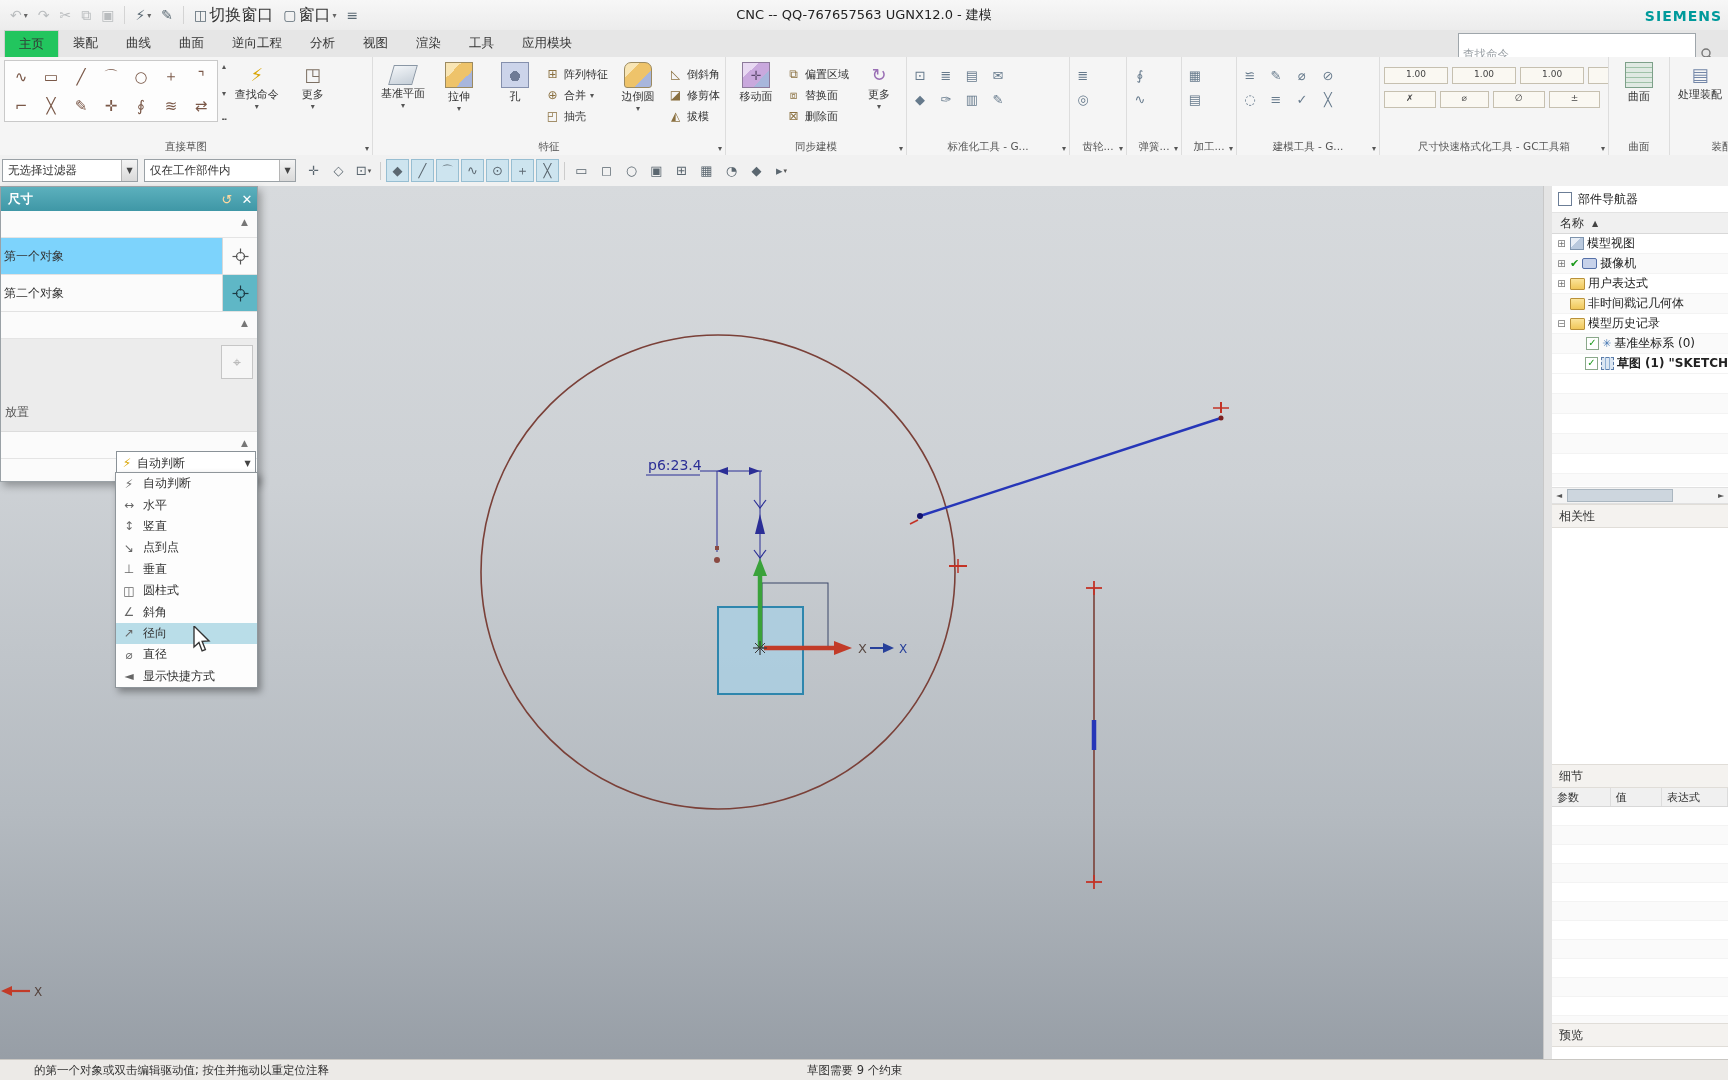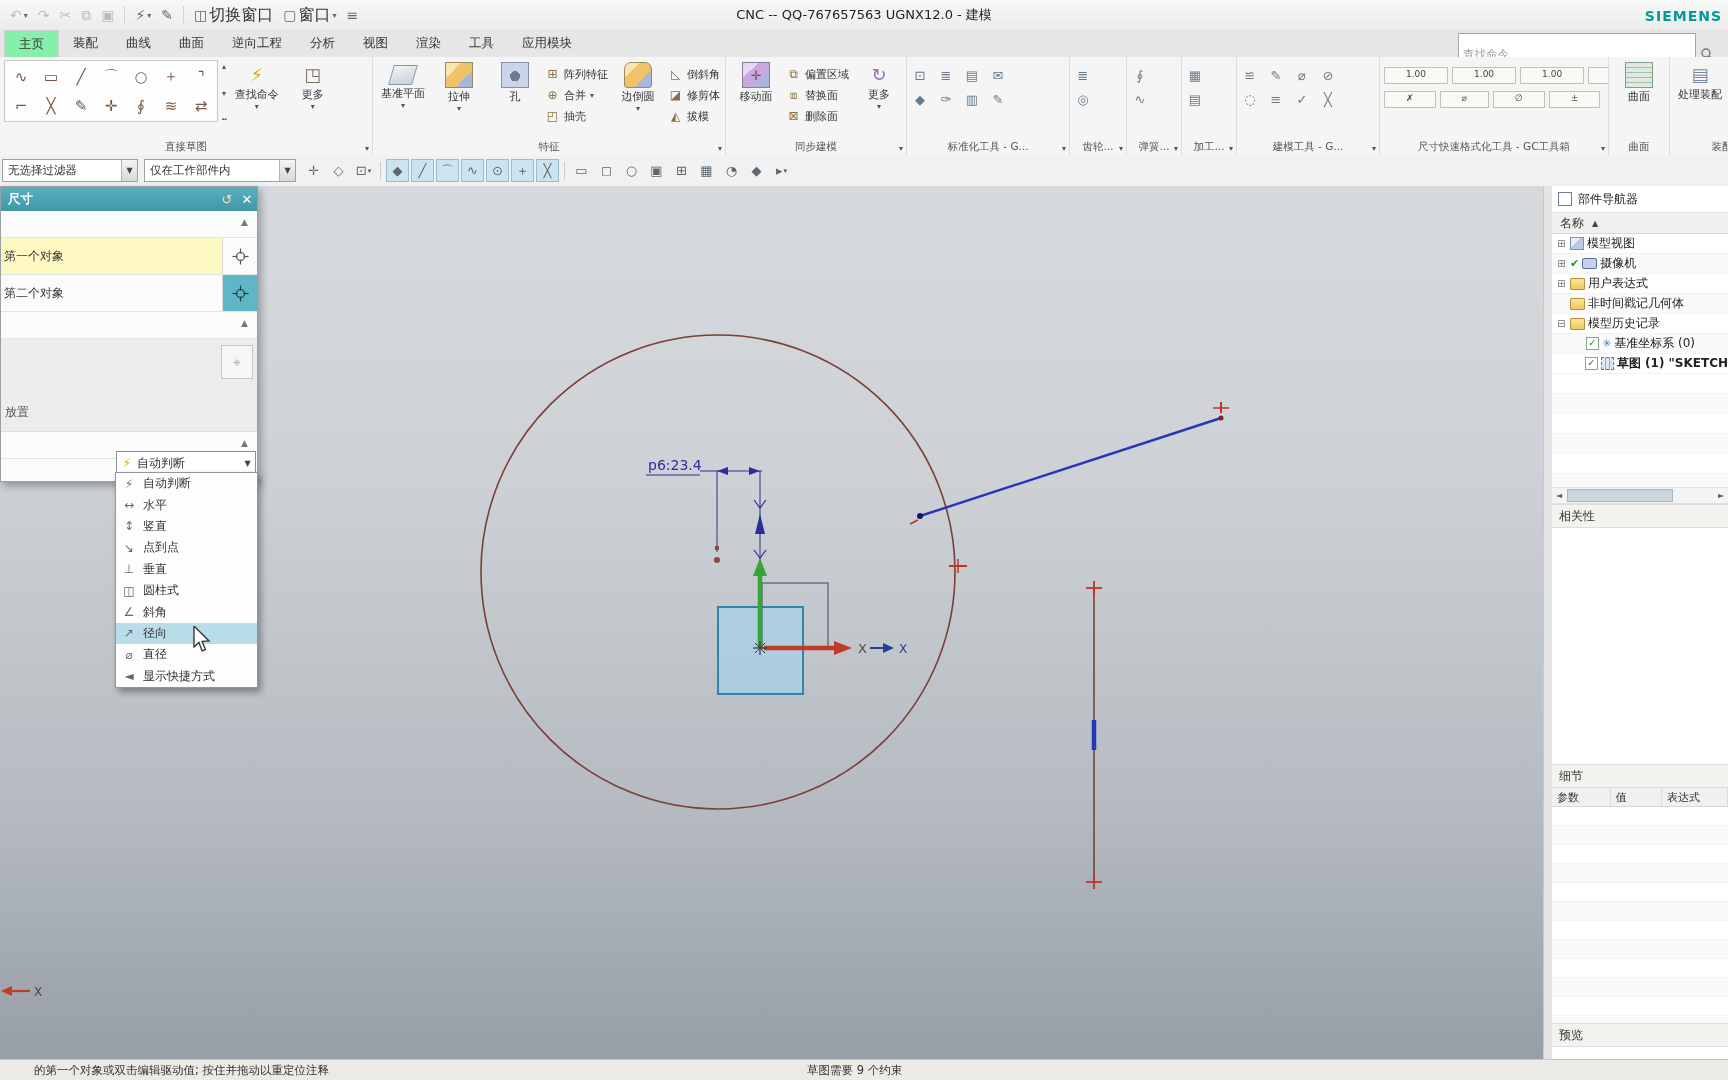--- a/index.html
+++ b/index.html
@@ -13,21 +13,21 @@
   .qa .glyph{font-size:14px;line-height:14px;}
   .qa .qlabel{font-size:16px;color:#333;}
   .qa .caret{font-size:8px;color:#666;}
   .qa-sep{width:1px;height:18px;background:#d4d4d4;margin:0 4px;}
   #win-title{position:absolute;left:0;right:0;top:0;height:30px;display:flex;align-items:center;justify-content:center;pointer-events:none;font-size:13px;color:#222;}
   #brand{position:absolute;right:6px;top:8px;font-weight:bold;font-size:14px;letter-spacing:1px;color:#009a9b;}
   
   #tabsrow{position:absolute;left:0;top:30px;width:1728px;height:27px;background:#e6e6e6;border-bottom:1px solid #d2d2d2;display:flex;align-items:flex-end;}
   #tabs-list{display:flex;height:27px;align-items:stretch;padding-left:4px;}
   .tab{padding:5px 14px 4px 14px;font-size:12.5px;color:#333;white-space:nowrap;}
-  .tab.active{background:#86efac;border:1px solid #cfcfcf;border-bottom:none;}
+  .tab.active{background:#22c55e;border:1px solid #cfcfcf;border-bottom:none;}
   #cmdsearch{position:absolute;right:14px;top:3px;display:flex;align-items:center;}
   #cmdsearch input{width:228px;height:18px;border:1px solid #9fa6ab;font-size:11.5px;padding:11px 4px;color:#444;background:#fff;outline:none;}
   #cmdsearch input::placeholder{color:#9aa0a5;}
   #cmdsearch .mag{margin-left:4px;}
   
   #ribbon{position:absolute;left:0;top:57px;width:1728px;height:98px;background:#f5f5f5;border-bottom:1px solid #d6d6d6;display:flex;}
   .rgroup{position:relative;height:98px;border-right:1px solid #dddddd;flex:none;overflow:hidden;}
   .rgc{display:flex;align-items:flex-start;padding:3px 4px 0 4px;gap:4px;height:80px;}
   .rglabel{position:absolute;left:0;right:0;bottom:1px;height:14px;font-size:10.5px;color:#555;text-align:center;white-space:nowrap;overflow:hidden;}
   .rglabel .caret{position:absolute;right:3px;bottom:1px;font-size:8px;color:#555;}
@@ -76,21 +76,21 @@
   
   #dimdlg{position:absolute;left:0;top:186px;width:256px;height:294px;background:#fbfbfb;border:1px solid #9aa1a6;box-shadow:3px 4px 8px rgba(0,0,0,.3);}
   #dimdlg .dtitle{height:24px;background:linear-gradient(#5cb0bd,#3f97a6);display:flex;align-items:center;color:#fff;font-weight:bold;font-size:12.5px;padding-left:7px;}
   #dimdlg .dtitle .sp{flex:1;}
   #dimdlg .dtitle .tbtn{width:20px;text-align:center;font-size:13px;font-weight:normal;}
   #dimdlg .reset{color:#ffd9a0;}
   .dsec{position:relative;height:26px;border-bottom:1px solid #e4e4e4;}
   .dsec .caret{position:absolute;right:9px;top:6px;font-size:9px;color:#777;}
   .drow{position:relative;height:36px;border-bottom:1px solid #e2e2e2;display:flex;align-items:stretch;}
   .drow .rlabel{flex:1;display:flex;align-items:center;padding-left:3px;font-size:12px;color:#333;border-right:1px solid #d8d8d8;}
-  .drow.hl .rlabel{background:#fef9c3;}
+  .drow.hl .rlabel{background:#7dd3fc;}
   .drow .rbtn{width:34px;display:flex;align-items:center;justify-content:center;}
   .drow .rbtn.on{background:#5fb7c6;}
   #placezone{position:relative;height:92px;background:#ececec;border-bottom:1px solid #dcdcdc;}
   #placezone .pl{position:absolute;left:4px;bottom:10px;font-size:12px;color:#555;}
   #placezone .pbox{position:absolute;right:4px;top:6px;width:30px;height:32px;border:1px solid #c6c6c6;background:#f6f6f6;display:flex;align-items:center;justify-content:center;color:#b0b0b0;font-size:14px;}
   #methodcombo{position:absolute;left:115px;top:264px;width:138px;height:22px;border:1px solid #8a9298;background:#fff;display:flex;align-items:center;}
   #methodcombo .cic{width:20px;text-align:center;color:#d9a400;font-size:12px;}
   #methodcombo .cval{flex:1;font-size:12px;color:#333;}
   #methodcombo .cbtn{width:15px;font-size:8px;color:#444;text-align:center;}
   

